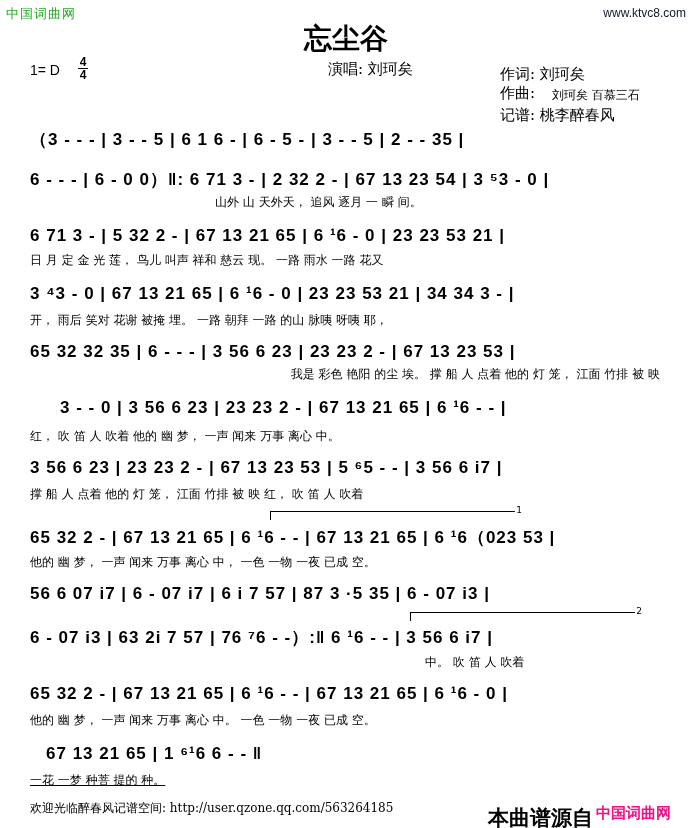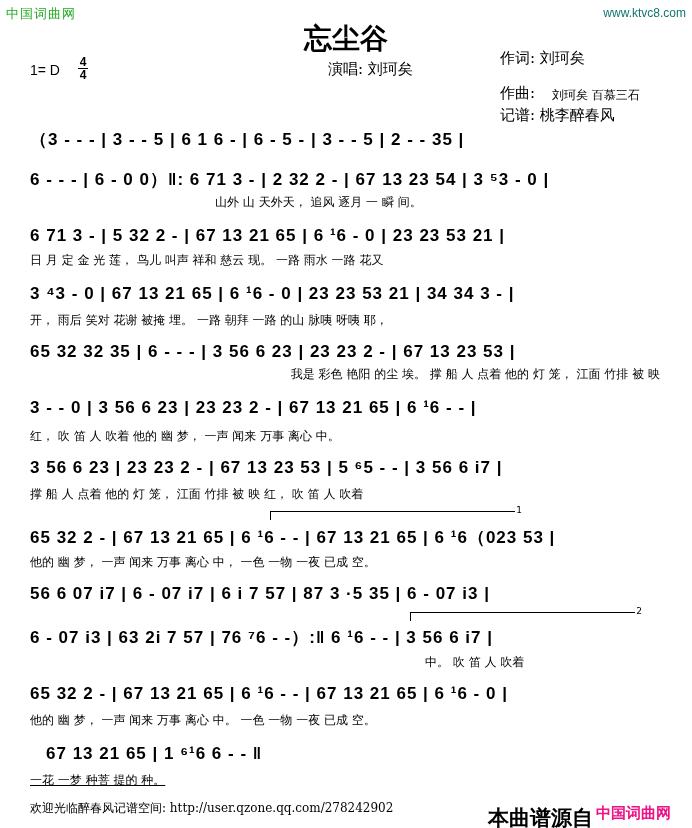--- a/index.html
+++ b/index.html
@@ -1,20 +1,20 @@
 <!DOCTYPE html>
 <html><head>
 <meta charset="utf-8">
 <style>
   html, body { margin:0; padding:0; background:#fff; }
   body { width:692px; height:828px; position:relative; overflow:hidden;
          font-family:"DejaVu Sans", sans-serif; color:#000; }
   .abs { position:absolute; white-space:nowrap; }
   .wm-left { left:6px; top:5px; font-size:13px; color:#22aa22; letter-spacing:1px; }
-  .wm-right { right:6px; top:6px; font-size:12px; color:#0f766e; font-family:"Liberation Sans", sans-serif; }
+  .wm-right { right:6px; top:6px; font-size:12px; color:#0f172a; font-family:"Liberation Sans", sans-serif; }
   .title { left:0; width:692px; text-align:center; top:20px; font-size:28px; font-weight:bold;
            font-family:"DejaVu Serif", serif; }
   .key { left:30px; top:62px; font-size:14px; font-family:"Liberation Sans", sans-serif; }
   .meter { left:78px; top:56px; font-size:12px; font-weight:bold; line-height:12px; text-align:center;
            font-family:"Liberation Sans", sans-serif; }
   .meter .bar { border-top:1px solid #000; width:10px; }
   .meta { font-size:15px; font-family:"DejaVu Serif", serif; }
   .meta.small { font-size:12px; }
   .row { left:30px; width:630px; height:22px; font-size:17px; font-weight:bold;
          font-family:"Liberation Sans", sans-serif; letter-spacing:1px; }
@@ -32,41 +32,41 @@
 <div class="abs wm-right">www.ktvc8.com</div>
 
 <div class="abs title">忘尘谷</div>
 <div class="abs key">1= D</div>
 <div class="abs meter">
   <div>4</div>
   <div class="bar"></div>
   <div>4</div>
 </div>
 <div class="abs meta" style="left:328px;top:60px;">演唱: 刘珂矣</div>
-<div class="abs meta" style="left:500px;top:49px;">作词: 刘珂矣</div>
+<div class="abs meta" style="left:500px;top:65px;">作词: 刘珂矣</div>
 <div class="abs meta" style="left:500px;top:84px;text-align:center;">作曲:</div>
 <div class="abs meta small" style="left:552px;top:87px;">刘珂矣 百慕三石</div>
 <div class="abs meta" style="left:500px;top:106px;">记谱: 桃李醉春风</div>
 
 <div>
   <div class="abs row" style="top:128px;">（3 - - - | 3 - - 5 | 6 1 6 - | 6 - 5 - | 3 - - 5 | 2 - - 35 |</div>
 
   <div class="abs row" style="top:168px;">6 - - - | 6 - 0 0）‖: 6 71 3 - | 2 32 2 - | 67 13 23 54 | 3 ⁵3 - 0 |</div>
   <div class="abs lyr" style="top:194px;left:215px;">山外 山 天外天， 追风 逐月 一 瞬 间。</div>
 
   <div class="abs row" style="top:226px;">6 71 3 - | 5 32 2 - | 67 13 21 65 | 6 ¹6 - 0 | 23 23 53 21 |</div>
   <div class="abs lyr" style="top:252px;">日 月 定 金 光 莲， 鸟儿 叫声 祥和 慈云 现。 一路 雨水 一路 花又</div>
 
   <div class="abs row" style="top:284px;">3 ⁴3 - 0 | 67 13 21 65 | 6 ¹6 - 0 | 23 23 53 21 | 34 34 3 - |</div>
   <div class="abs lyr" style="top:312px;">开， 雨后 笑对 花谢 被掩 埋。 一路 朝拜 一路 的山 脉咦 呀咦 耶，</div>
 
   <div class="abs row" style="top:342px;">65 32 32 35 | 6 - - - | 3 56 6 23 | 23 23 2 - | 67 13 23 53 |</div>
   <div class="abs lyr" style="top:366px;text-align:right;">我是 彩色 艳阳 的尘 埃。 撑 船 人 点着 他的 灯 笼， 江面 竹排 被 映</div>
 
-  <div class="abs row" style="top:398px;">3 - - 0 | 3 56 6 23 | 23 23 2 - | 67 13 21 65 | 6 ¹6 - - |</div>
+  <div class="abs row" style="top:398px;margin-left:30px;">3 - - 0 | 3 56 6 23 | 23 23 2 - | 67 13 21 65 | 6 ¹6 - - |</div>
   <div class="abs lyr" style="top:428px;">红， 吹 笛 人 吹着 他的 幽 梦， 一声 闻来 万事 离心 中。</div>
 
   <div class="abs row" style="top:458px;">3 56 6 23 | 23 23 2 - | 67 13 23 53 | 5 ⁶5 - - | 3 56 6 i7 |</div>
   <div class="abs lyr" style="top:486px;">撑 船 人 点着 他的 灯 笼， 江面 竹排 被 映 红， 吹 笛 人 吹着</div>
 
   <div class="abs volta" style="left:270px;top:511px;width:250px;">
       <span>1</span>
     </div>
 
   <div class="abs row" style="top:526px;">65 32 2 - | 67 13 21 65 | 6 ¹6 - - | 67 13 21 65 | 6 ¹6（023 53 |</div>
@@ -81,15 +81,15 @@
   <div class="abs row" style="top:626px;">6 - 07 i3 | 63 2i 7 57 | 76 ⁷6 - -）:‖ 6 ¹6 - - | 3 56 6 i7 |</div>
   <div class="abs lyr" style="top:654px;left:425px;">中。 吹 笛 人 吹着</div>
 
   <div class="abs row" style="top:684px;">65 32 2 - | 67 13 21 65 | 6 ¹6 - - | 67 13 21 65 | 6 ¹6 - 0 |</div>
   <div class="abs lyr" style="top:712px;">他的 幽 梦， 一声 闻来 万事 离心 中。 一色 一物 一夜 已成 空。</div>
 
   <div class="abs row" style="top:744px;margin-left:16px;">67 13 21 65 | 1 ⁶¹6 6 - - ‖</div>
   <div class="abs lyr" style="top:772px;text-decoration:underline;">一花 一梦 种菩 提的 种。</div>
 </div>
 
-<div class="abs footer-left">欢迎光临醉春风记谱空间: http://user.qzone.qq.com/278242902</div>
+<div class="abs footer-left">欢迎光临醉春风记谱空间: http://user.qzone.qq.com/563264185</div>
 <div class="abs footer-src">本曲谱源自</div>
 <div class="abs footer-brand">中国词曲网</div>
 
 </body></html>

